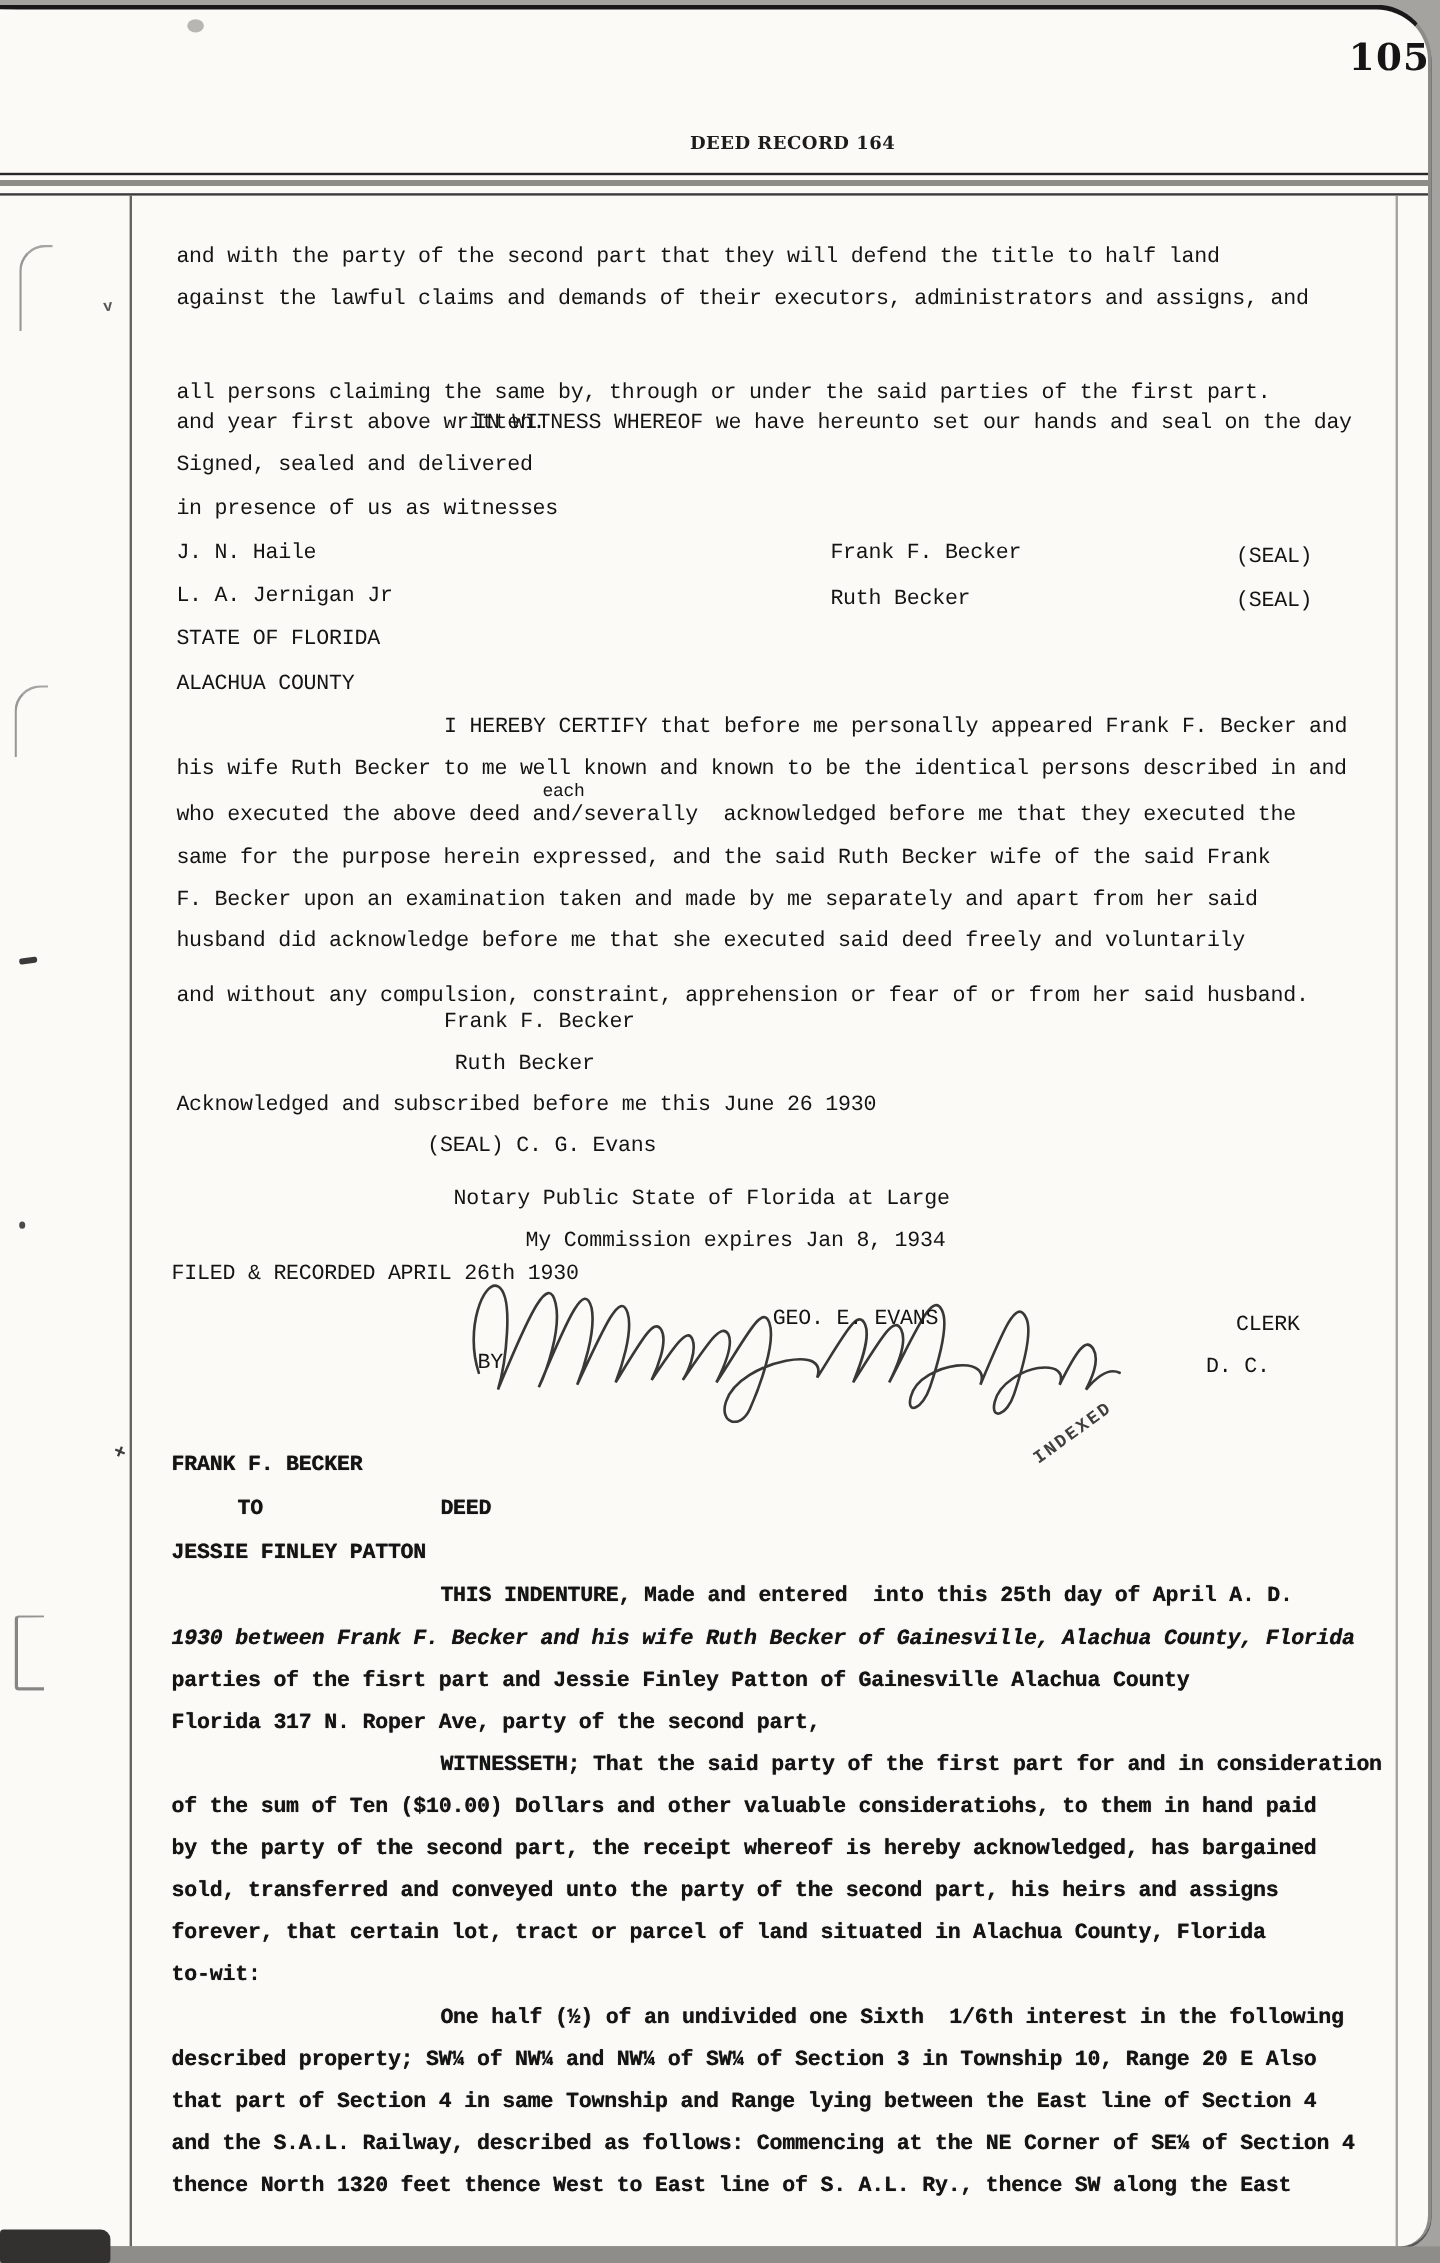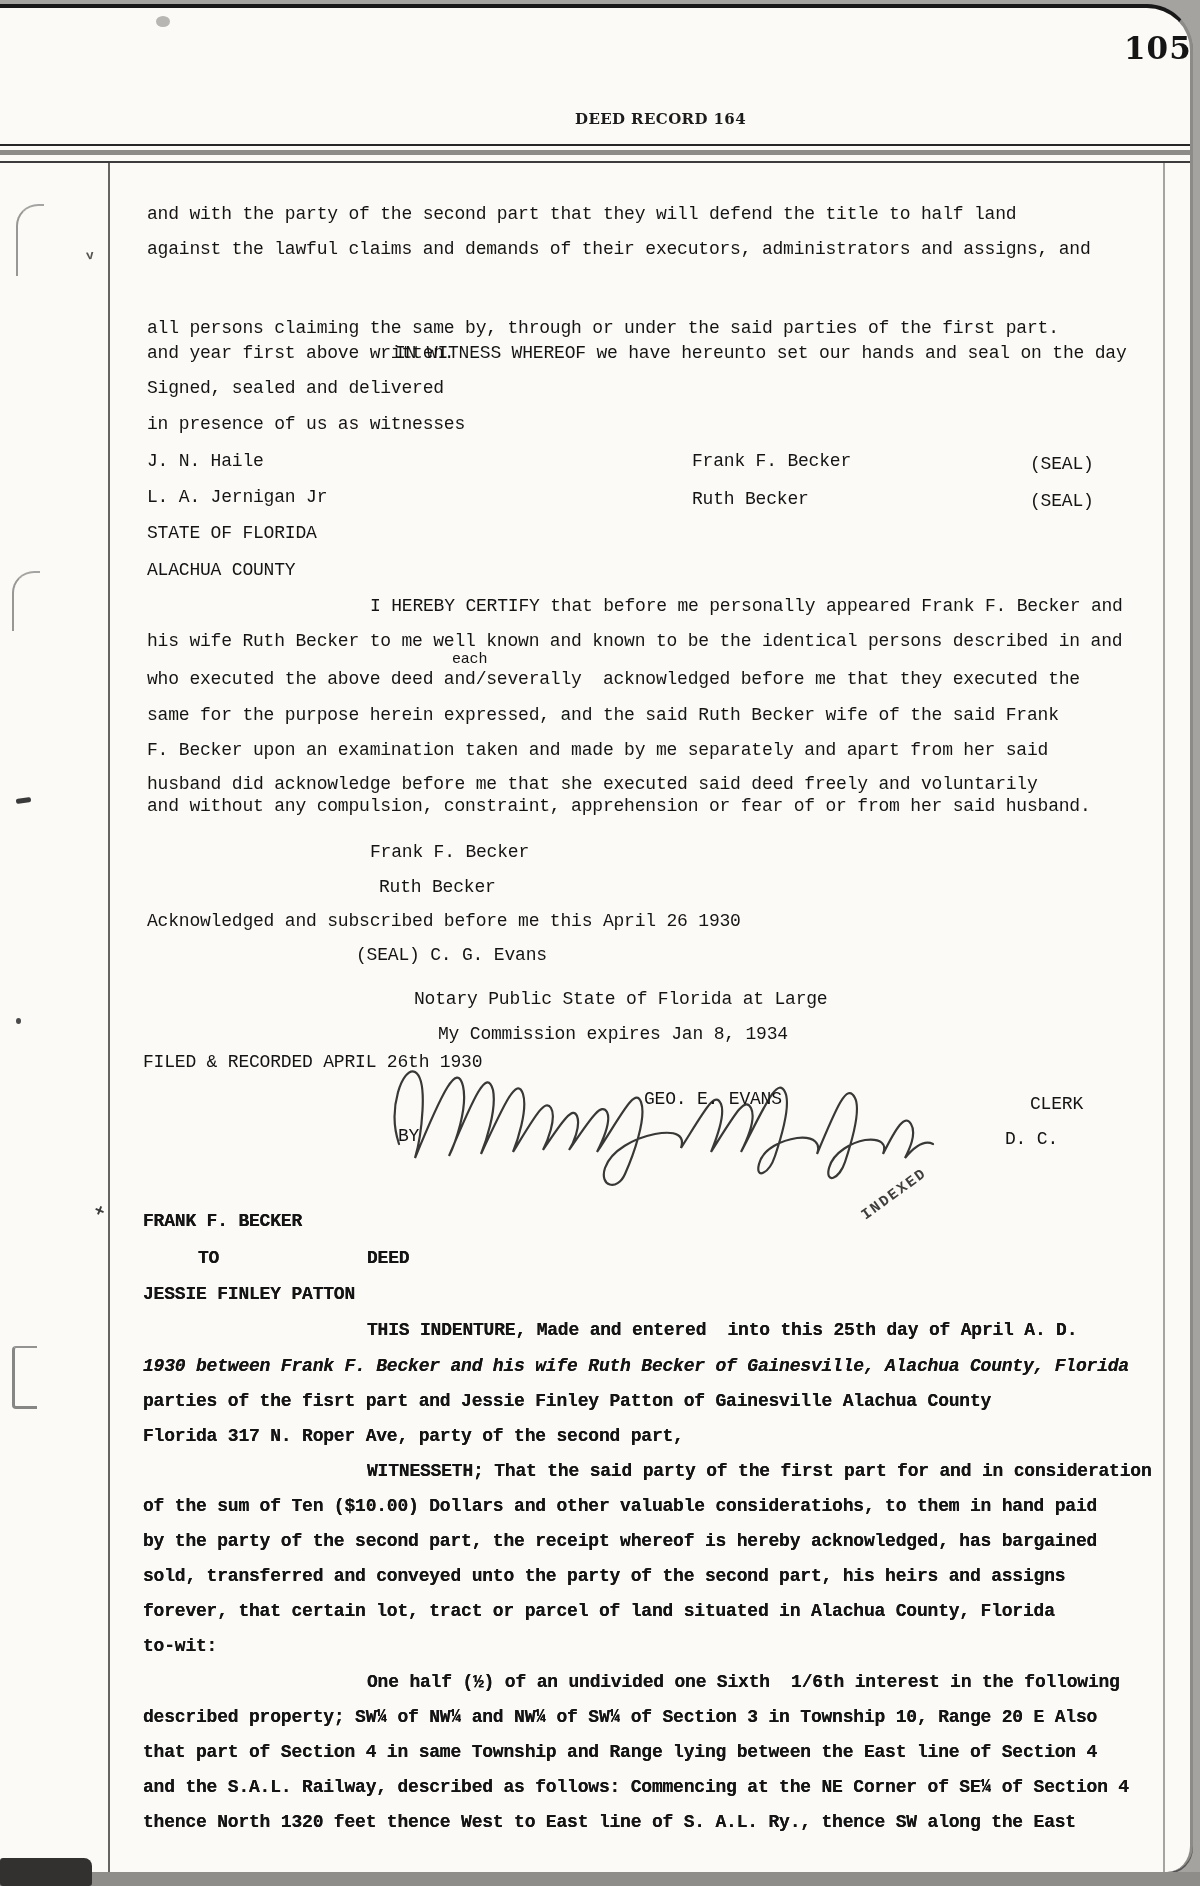--- a/index.html
+++ b/index.html
@@ -86,26 +86,26 @@
       <div class="line" style="left: 1030px; top: 483px;">(SEAL)</div>
       <div class="line" style="left: 147px; top: 515px;">STATE OF FLORIDA</div>
       <div class="line" style="left: 147px; top: 552px;">ALACHUA COUNTY</div>
       <div class="line" style="left: 370px; top: 588px;">I HEREBY CERTIFY that before me personally appeared Frank F. Becker and</div>
       <div class="line" style="left: 147px; top: 623px;">his wife Ruth Becker to me well known and known to be the identical persons described in and</div>
       <div class="line small" style="left: 452px; top: 643px;">each</div>
       <div class="line" style="left: 147px; top: 661px;">who executed the above deed and/severally  acknowledged before me that they executed the</div>
       <div class="line" style="left: 147px; top: 697px;">same for the purpose herein expressed, and the said Ruth Becker wife of the said Frank</div>
       <div class="line" style="left: 147px; top: 732px;">F. Becker upon an examination taken and made by me separately and apart from her said</div>
       <div class="line" style="left: 147px; top: 766px;">husband did acknowledge before me that she executed said deed freely and voluntarily</div>
-      <div class="line" style="left: 147px; top: 788px;">and without any compulsion, constraint, apprehension or fear of or from her said husband.</div>
+      <div class="line" style="left: 147px; top: 812px;">and without any compulsion, constraint, apprehension or fear of or from her said husband.</div>
       <div class="line" style="left: 370px; top: 834px;">Frank F. Becker</div>
       <div class="line" style="left: 379px; top: 869px;">Ruth Becker</div>
-      <div class="line" style="left: 147px; top: 903px;">Acknowledged and subscribed before me this April 26 1930</div>
+      <div class="line" style="left: 147px; top: 903px;">Acknowledged and subscribed before me this June 26 1930</div>
       <div class="line" style="left: 356px; top: 937px;">(SEAL) C. G. Evans</div>
-      <div class="line" style="left: 414px; top: 981px;">Notary Public State of Florida at Large</div>
+      <div class="line" style="left: 378px; top: 981px;">Notary Public State of Florida at Large</div>
       <div class="line" style="left: 398px; top: 1016px; margin-left: 40px;">My Commission expires Jan 8, 1934</div>
       <div class="line" style="left: 143px; top: 1044px;">FILED &amp; RECORDED APRIL 26th 1930</div>
       <div class="line" style="left: 644px; top: 1081px;">GEO. E. EVANS</div>
       <div class="line" style="left: 1030px; top: 1086px;">CLERK</div>
       <div class="line" style="left: 398px; top: 1118px;">BY</div>
       <div class="line" style="left: 1005px; top: 1121px;">D. C.</div>
       <div class="line b" style="left: 143px; top: 1203px;">FRANK F. BECKER</div>
       <div class="line b" style="left: 198px; top: 1240px; text-align: right;">TO</div>
       <div class="line b" style="left: 367px; top: 1240px;">DEED</div>
       <div class="line b" style="left: 143px; top: 1276px;">JESSIE FINLEY PATTON</div>

